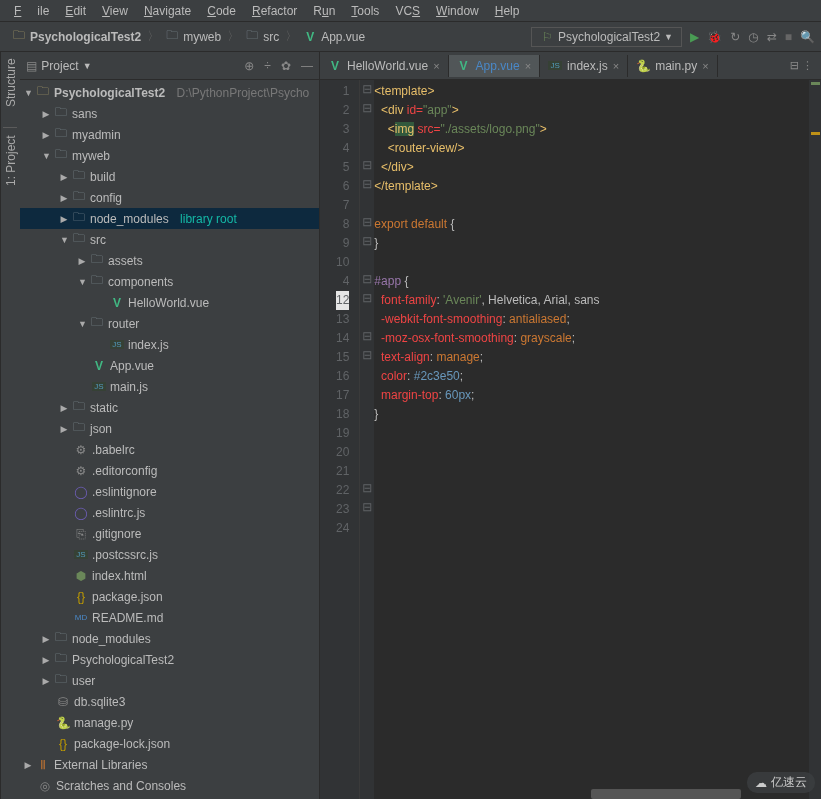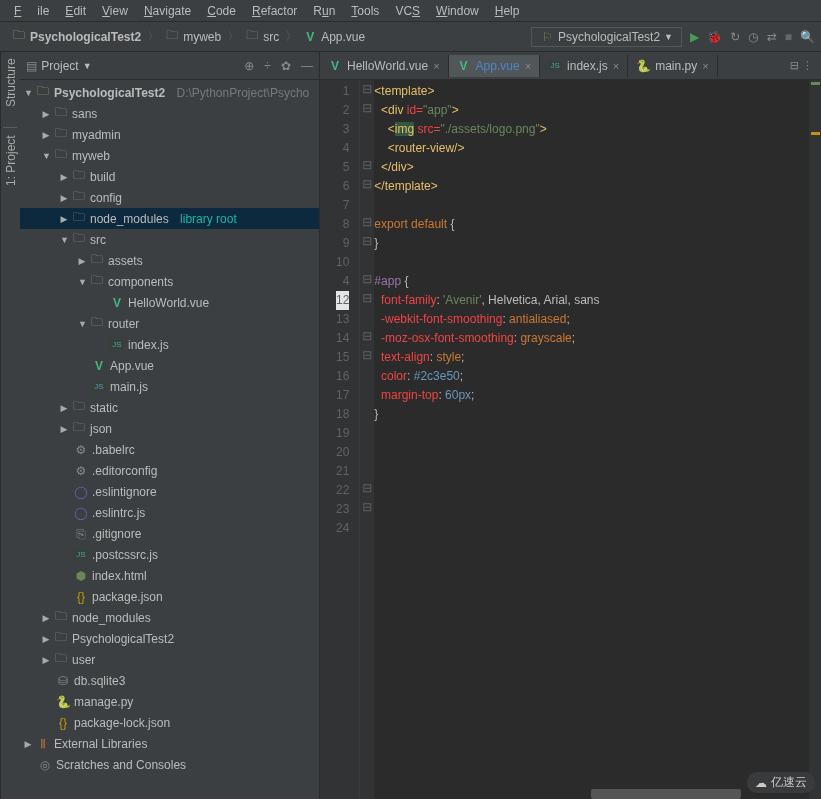--- a/index.html
+++ b/index.html
@@ -249,20 +249,24 @@
           <span class="ti ico-js">JS</span>
           <span>.postcssrc.js</span>
         </div>
       <div class="tree-row" style="padding-left:54px">
           <span class="ti" style="color:#6a8759">⬢</span>
           <span>index.html</span>
         </div>
       <div class="tree-row" style="padding-left:54px">
           <span class="ti" style="color:#c19c00">{}</span>
           <span>package.json</span>
+        </div>
+      <div class="tree-row" style="padding-left:54px">
+          <span class="ti" style="color:#4a88c7;font-size:8px">MD</span>
+          <span>README.md</span>
         </div>
       <div class="tree-row" style="padding-left:22px">
           <span class="tw">▶</span>
           <span class="ti ico-folder">🗀</span>
           <span>node_modules</span>
         </div>
       <div class="tree-row" style="padding-left:22px">
           <span class="tw">▶</span>
           <span class="ti ico-folder">🗀</span>
           <span>PsychologicalTest2</span>
@@ -383,21 +387,21 @@
 <div class="ln">  <span class="kw-tag">&lt;/div&gt;</span></div>
 <div class="ln"><span class="kw-tag">&lt;/template&gt;</span></div>
 <div class="ln"></div>
 <div class="ln"><span class="kw-def">export default </span>{</div>
 <div class="ln">}</div>
 <div class="ln"></div>
 <div class="ln"><span class="kw-id">#app </span>{</div>
 <div class="ln">  <span class="kw-attr">font-family</span>: <span class="kw-str">'Avenir'</span>, Helvetica, Arial, sans</div>
 <div class="ln">  <span class="kw-attr">-webkit-font-smoothing</span>: <span class="kw-def">antialiased</span>;</div>
 <div class="ln">  <span class="kw-attr">-moz-osx-font-smoothing</span>: <span class="kw-def">grayscale</span>;</div>
-<div class="ln">  <span class="kw-attr">text-align</span>: <span class="kw-def">style</span>;</div>
+<div class="ln">  <span class="kw-attr">text-align</span>: <span class="kw-def">manage</span>;</div>
 <div class="ln">  <span class="kw-attr">color</span>: <span class="kw-num">#2c3e50</span>;</div>
 <div class="ln">  <span class="kw-attr">margin-top</span>: <span class="kw-num">60px</span>;</div>
 <div class="ln">}</div>
 <div class="ln"></div>
       </div>
       <div class="right-strip">
         <div class="marker m-g"></div>
         <div class="marker m-y"></div>
       </div>
       <div class="scroll-thumb"></div>

